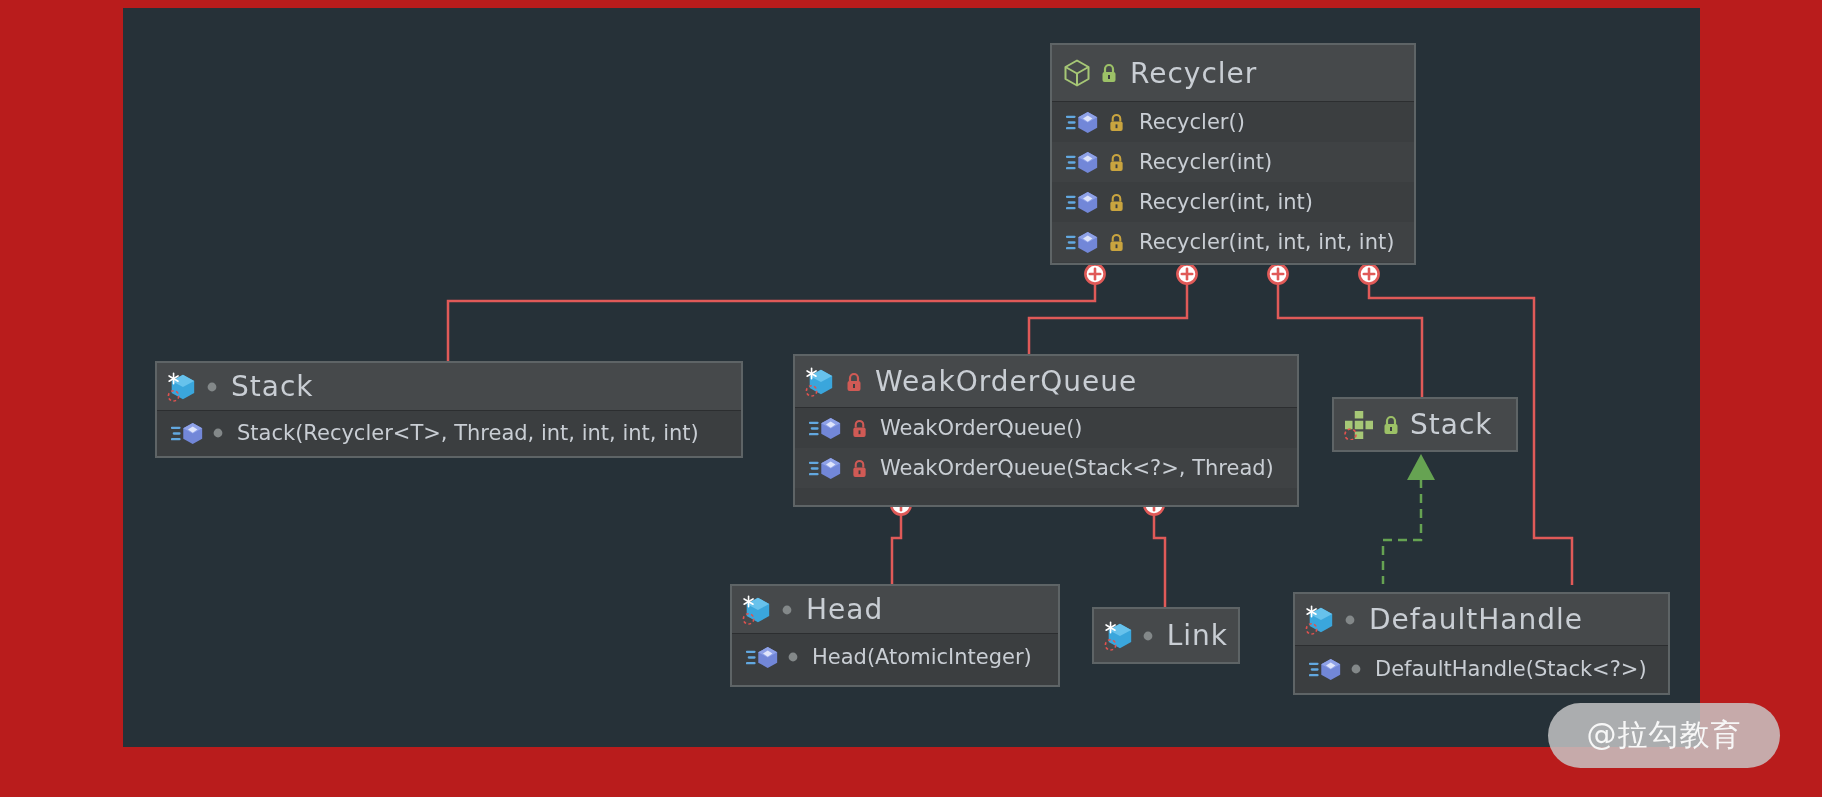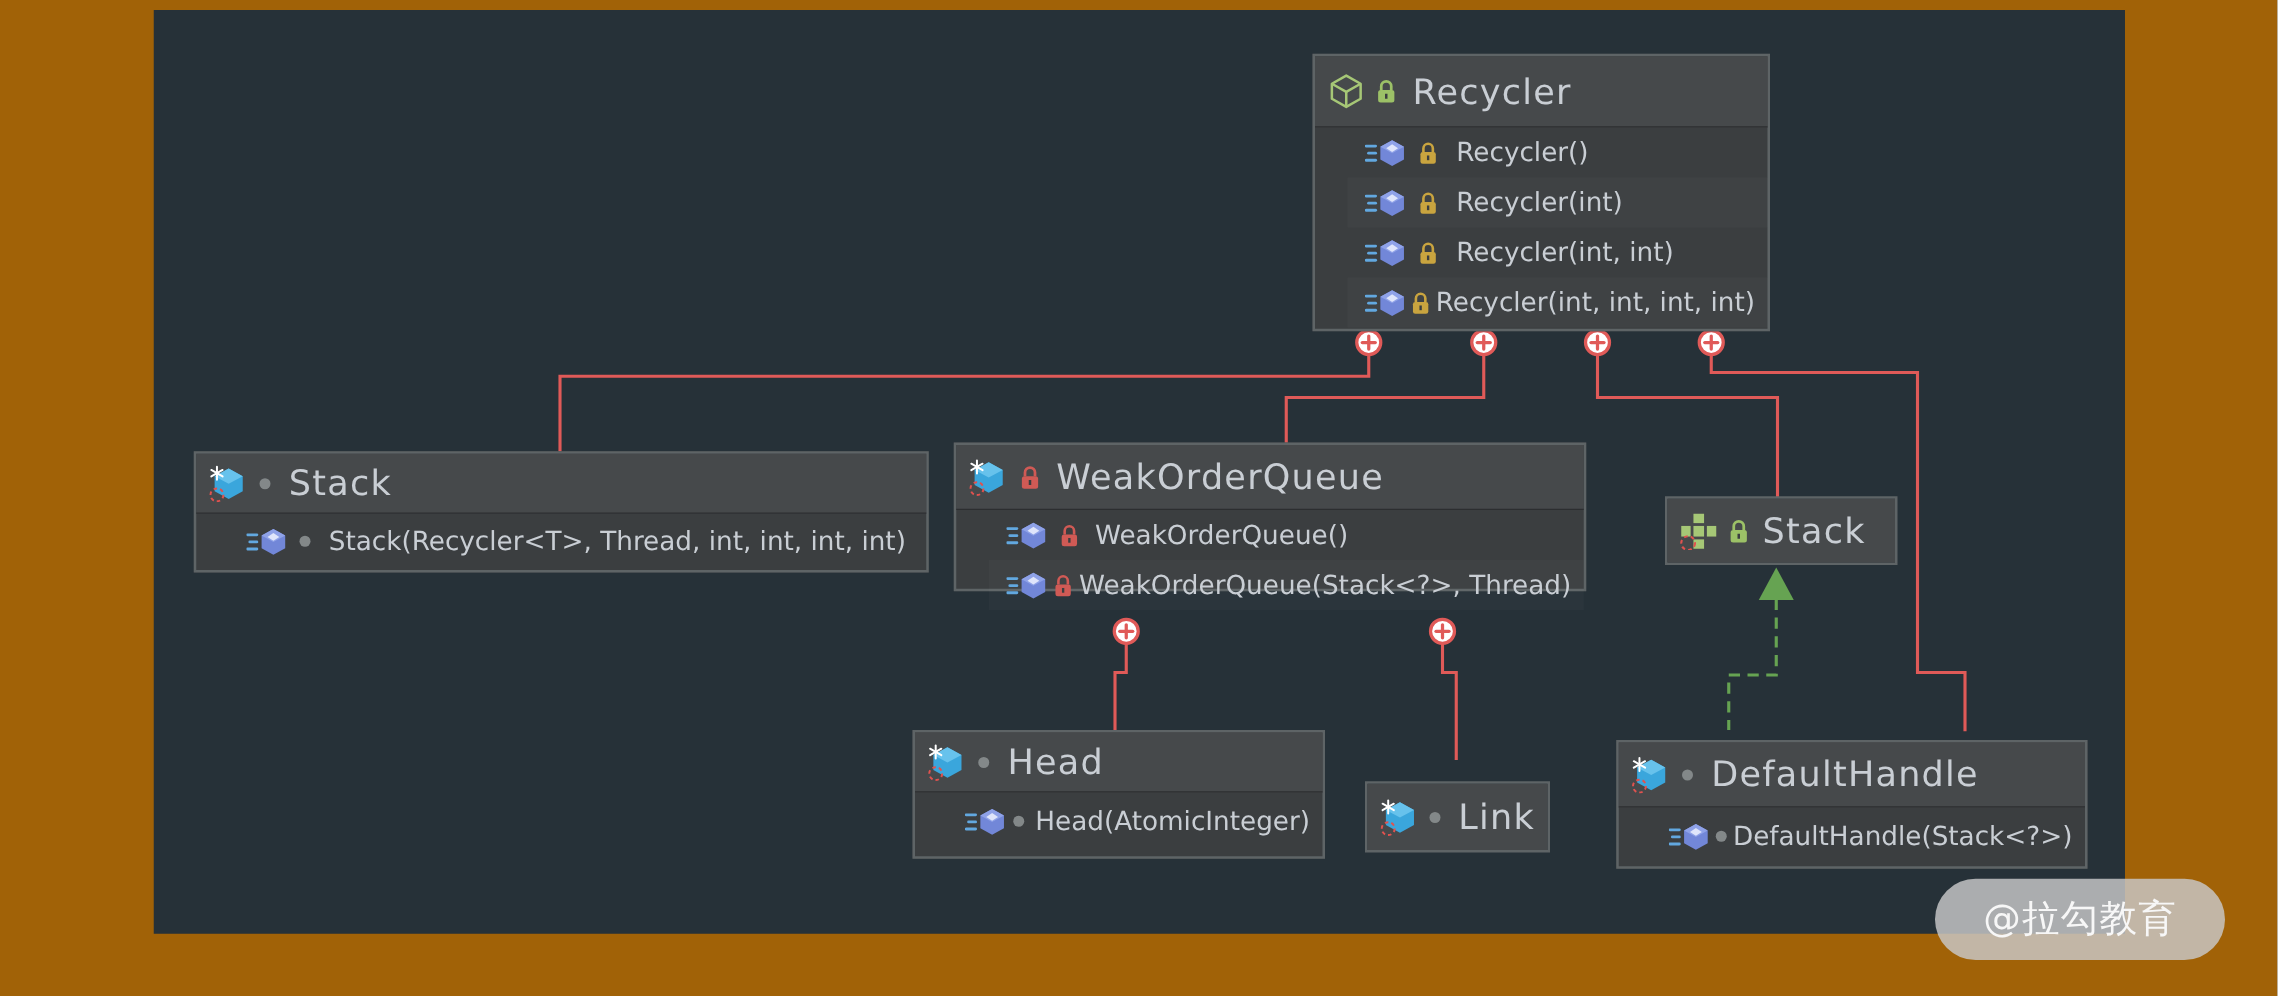--- a/index.html
+++ b/index.html
@@ -1,26 +1,26 @@
 <!DOCTYPE html>
 <html><head>
 <meta charset="utf-8">
 <style>
   html,body{margin:0;padding:0;background:#ffffff;}
-  #stage{position:relative;width:1822px;height:797px;background:#a16207;overflow:hidden;
+  #stage{position:relative;width:1822px;height:797px;background:#b91c1c;overflow:hidden;
          font-family:"DejaVu Sans",sans-serif;}
   #canvas{position:absolute;left:123px;top:8px;width:1577px;height:739px;background:#263138;}
   svg.overlay{position:absolute;left:0;top:0;width:1822px;height:797px;pointer-events:none;}
 
   .node{position:absolute;background:#3b3e40;border:2px solid #5e6466;box-sizing:border-box;
         color:#c9ced4;}
   .node-header{display:flex;align-items:center;background:#46494b;border-bottom:1px solid #2c2e30;
         padding:0 10px;font-size:28px;letter-spacing:1px;white-space:nowrap;box-sizing:border-box;}
   .node-header.solo{border-bottom:none;height:100%;}
-  .node-body{display:flex;flex-direction:column;padding-left:26px;}
+  .node-body{display:flex;flex-direction:column;}
   .member{display:flex;align-items:center;flex:1;padding:0 10px 0 14px;font-size:21px;
         white-space:nowrap;}
   .member:nth-child(even){background:rgba(255,255,255,0.025);}
   .icon{flex:0 0 auto;display:inline-block;}
   .gap8{width:8px;} .gap10{width:10px;} .gap12{width:12px;} .gap14{width:14px;}
   .lock-green{color:#9cc167;} .lock-yellow{color:#c9a43f;} .lock-red{color:#d05a55;}
   .dot-gray{color:#838889;}
   .title-text,.member-text{display:inline-block;}
 
   #watermark{position:absolute;left:1548px;top:703px;width:232px;height:65px;border-radius:33px;
@@ -190,21 +190,21 @@
         <span class="gap8"></span>
         <svg class="icon dot-gray" width="10" height="10">
             <use href="#i-dot"></use>
           </svg>
         <span class="gap14"></span>
         <span class="member-text">Stack(Recycler&lt;T&gt;, Thread, int, int, int, int)</span>
       </div>
     </div>
   </div>
 
-  <div class="node" style="left:763px;top:354px;width:506px;height:119px">
+  <div class="node" style="left:793px;top:354px;width:506px;height:153px">
     <div class="node-header" style="height:52px">
       <svg class="icon" width="30" height="30">
           <use href="#i-class-cyan"></use>
         </svg>
       <span class="gap10"></span>
       <svg class="icon lock-red" width="18" height="22">
           <use href="#i-lock"></use>
         </svg>
       <span class="gap12"></span>
       <span class="title-text">WeakOrderQueue</span>
@@ -269,21 +269,21 @@
         <span class="gap8"></span>
         <svg class="icon dot-gray" width="10" height="10">
             <use href="#i-dot"></use>
           </svg>
         <span class="gap14"></span>
         <span class="member-text">Head(AtomicInteger)</span>
       </div>
     </div>
   </div>
 
-  <div class="node" style="left:1092px;top:625px;width:148px;height:57px">
+  <div class="node" style="left:1092px;top:607px;width:148px;height:57px">
     <div class="node-header solo">
       <svg class="icon" width="30" height="30">
           <use href="#i-class-cyan"></use>
         </svg>
       <span class="gap10"></span>
       <svg class="icon dot-gray" width="10" height="10">
           <use href="#i-dot"></use>
         </svg>
       <span class="gap14"></span>
       <span class="title-text">Link</span>

